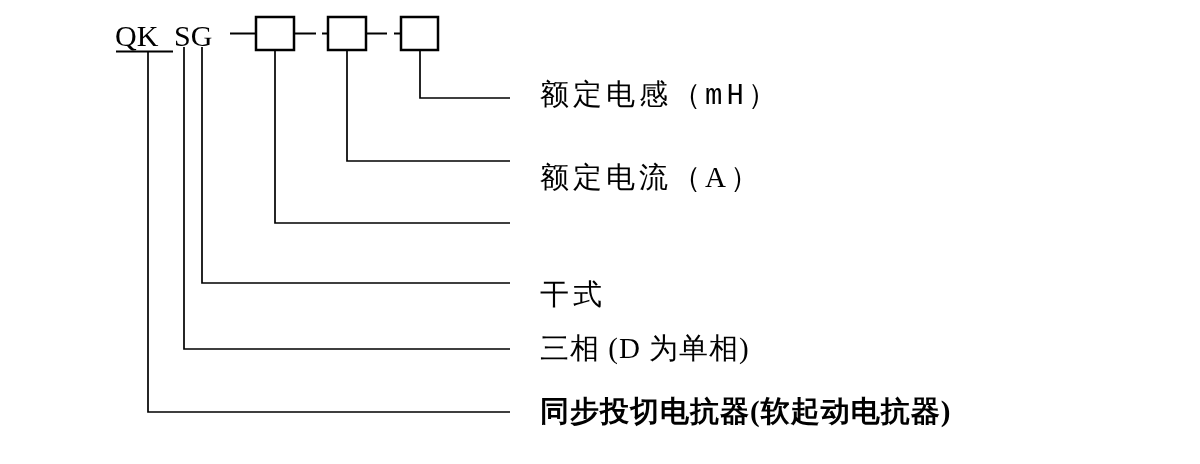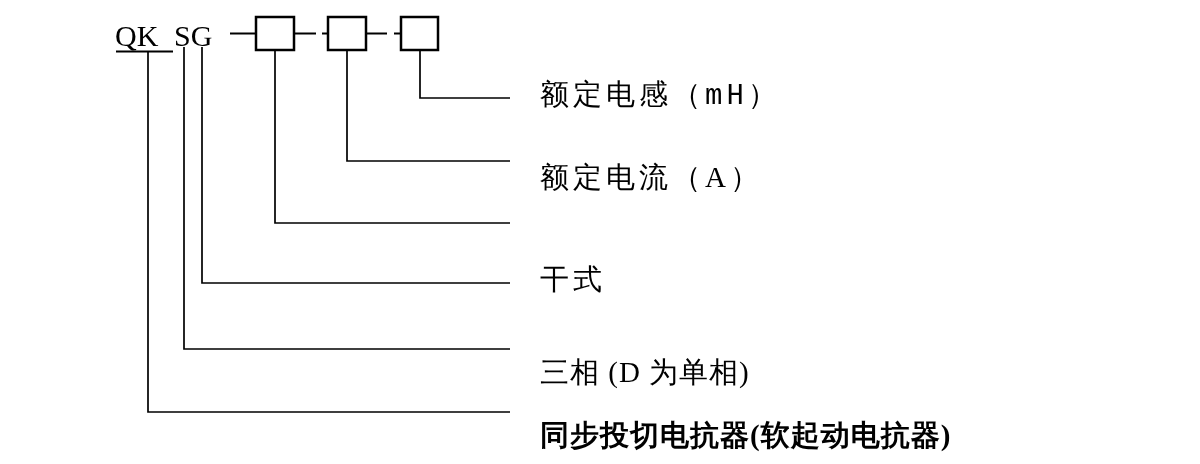--- a/index.html
+++ b/index.html
@@ -36,25 +36,25 @@
   .legend-label {
     position: absolute;
     left: 540px;
     transform: translateY(-52%);
     font-size: 29px;
     line-height: 34px;
     color: #000000;
     white-space: nowrap;
     letter-spacing: 4px;
   }
-  .legend-label.tight { letter-spacing: 1px; margin-top: 24px; }
+  .legend-label.tight { letter-spacing: 1px; }
   .label-1 { top: 98px; font-family: Liberation Mono, monospace; }
   .label-2 { top: 155px; margin-top: 23px; }
   .label-3 { top: 223px; }
-  .label-4 { top: 280px; }
+  .label-4 { top: 295px; }
   .label-5 { top: 349px; }
   .label-6 { top: 412px; font-weight: bold; }
 </style>
 </head>
 <body>
 
 <div class="canvas">
 
   <svg class="lines-svg" viewBox="0 0 1200 464" xmlns="http://www.w3.org/2000/svg">
     <g stroke="#000000" fill="none">

